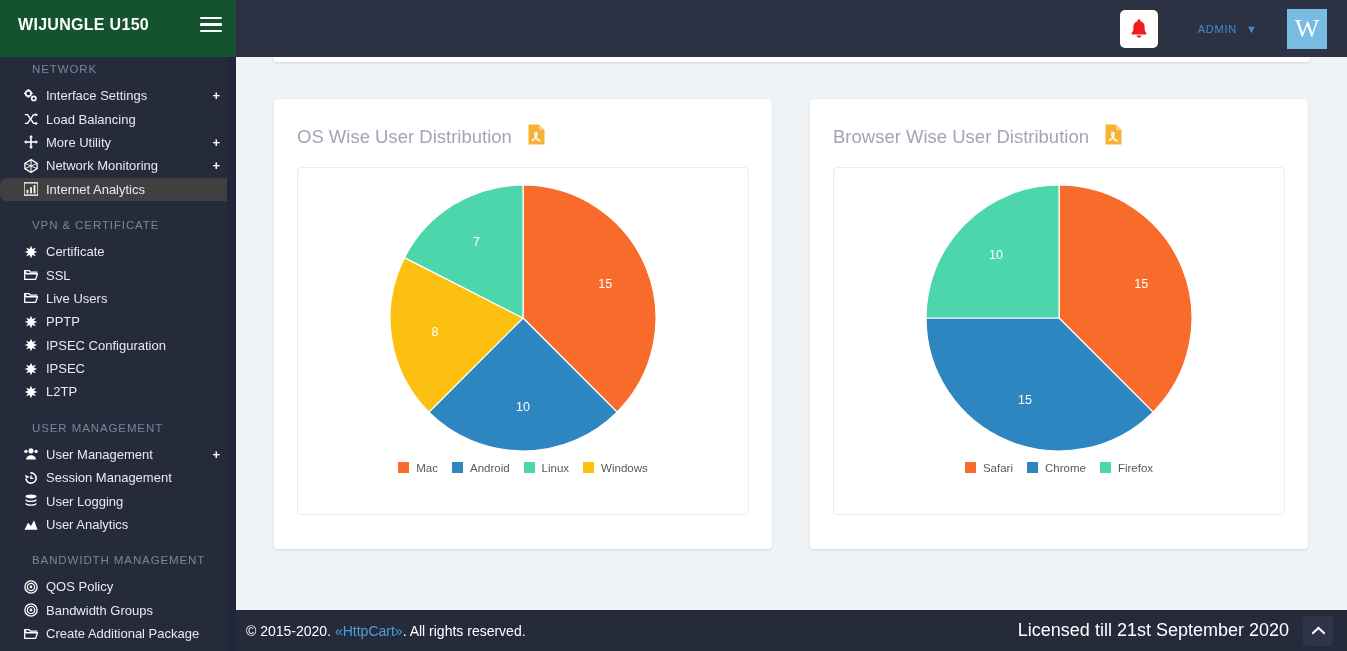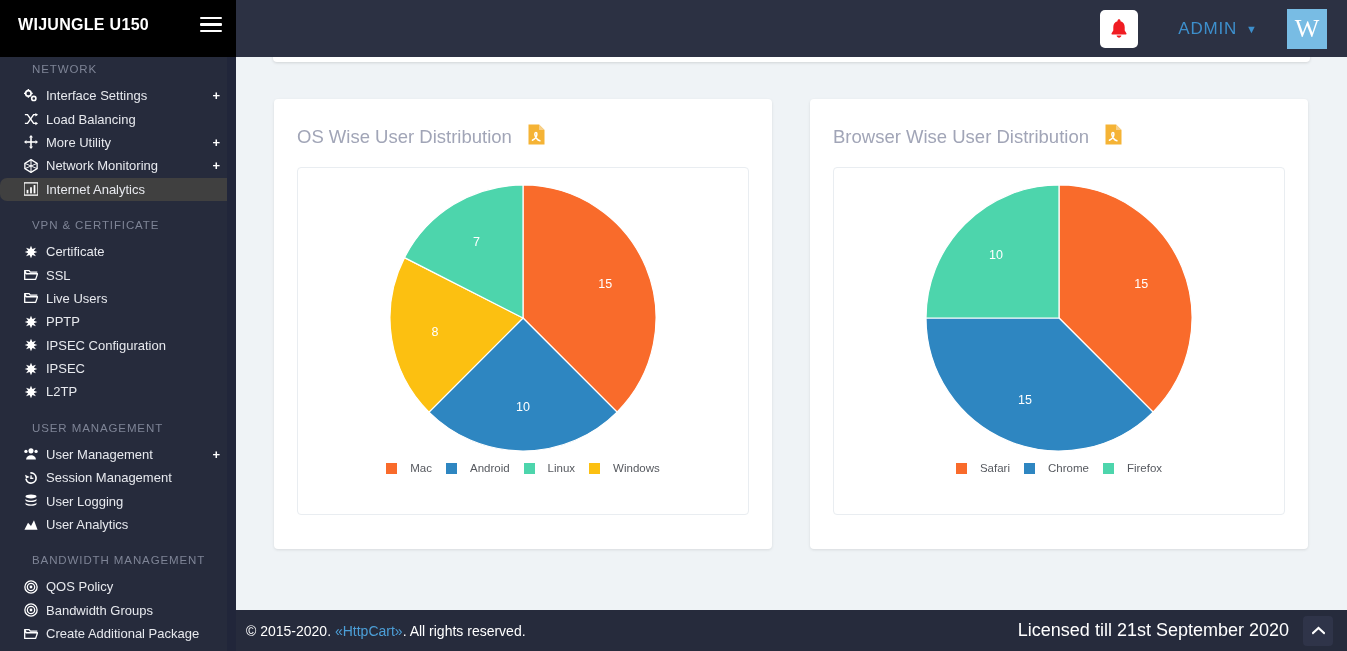--- a/index.html
+++ b/index.html
@@ -11,21 +11,21 @@
   }
 
   
   #sidebar {
     position: absolute; left: 0; top: 0;
     width: 236px; height: 651px;
     background: #262b3c;
     overflow: hidden;
   }
   #brandbar {
-    height: 57px; background: #000000;
+    height: 57px; background: #14532d;
     display: flex; align-items: center;
     padding: 0 14px 8px 18px;
     position: relative; z-index: 5;
   }
   #brand-title {
     color: #ffffff; font-size: 16px; font-weight: bold;
     letter-spacing: .3px; flex: 1;
   }
   #hamburger { width: 22px; cursor: pointer; }
   #hamburger span {
@@ -72,21 +72,21 @@
   #bell-btn {
     width: 38px; height: 38px; background: #fff;
     border-radius: 5px; display: flex;
     align-items: center; justify-content: center;
     cursor: pointer;
   }
   #admin-menu {
     display: flex; align-items: center; gap: 9px;
     margin-left: 40px; margin-right: 30px; cursor: pointer;
   }
-  #admin-label { color: #3d8fcc; font-size: 17px; letter-spacing: .8px; }
+  #admin-label { color: #3d8fcc; font-size: 11px; letter-spacing: .8px; }
   #admin-caret { color: #3d8fcc; font-size: 11px; }
   #avatar {
     width: 40px; height: 40px; background: #78bce4;
     display: flex; align-items: center; justify-content: center;
     color: #fff; font-size: 26px; font-family: "Liberation Serif", serif;
     cursor: pointer;
   }
 
   
   #main {
@@ -130,21 +130,21 @@
   .pie-wrap { position: relative; }
   .pie-label {
     position: absolute; color: #fff; font-size: 12.5px;
     transform: translate(-50%, -50%);
     pointer-events: none;
   }
   .legend {
     display: flex; align-items: center; gap: 14px;
     margin-top: 11px; font-size: 11.5px; color: #56595f;
   }
-  .legend-item { display: flex; align-items: center; gap: 13px; cursor: pointer; }
+  .legend-item { display: flex; align-items: flex-start; gap: 7px; cursor: pointer; }
   .legend-swatch { width: 11px; height: 11px; display: block; }
 
   
   #footer {
     position: absolute; left: 236px; top: 610px;
     width: 1111px; height: 41px;
     background: #262b3c;
     display: flex; align-items: center;
     padding: 0 14px 0 10px;
   }

